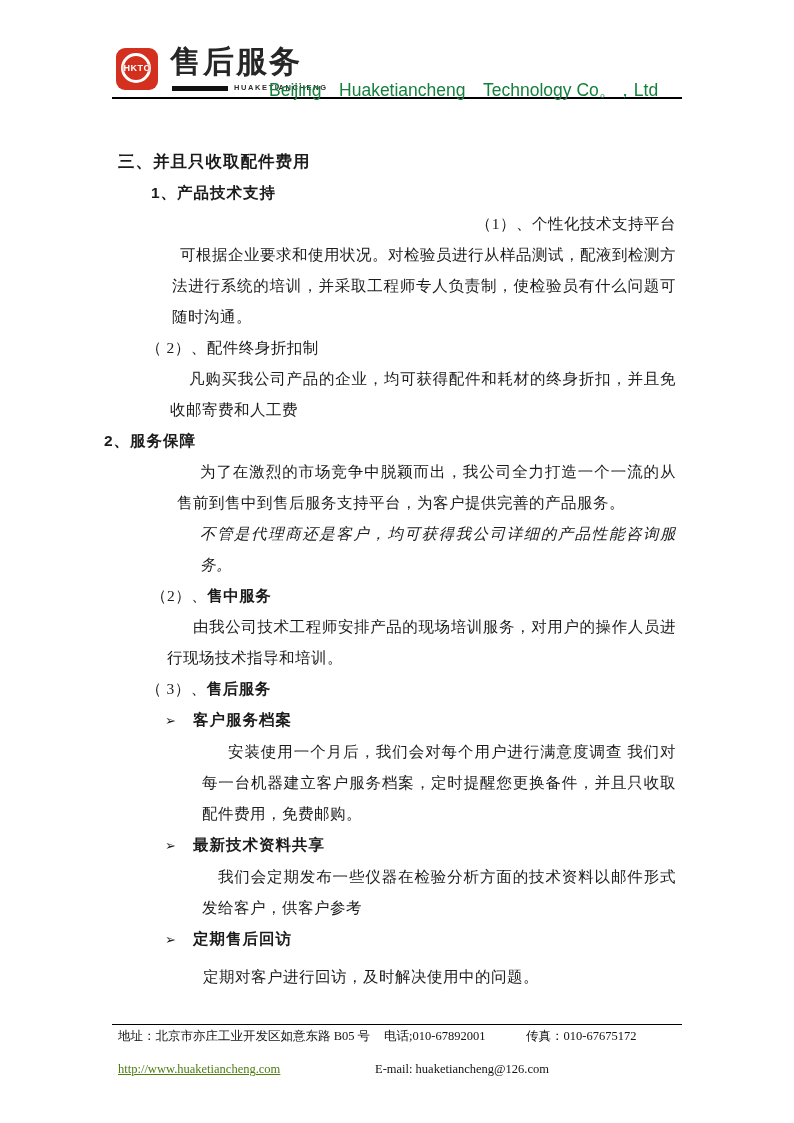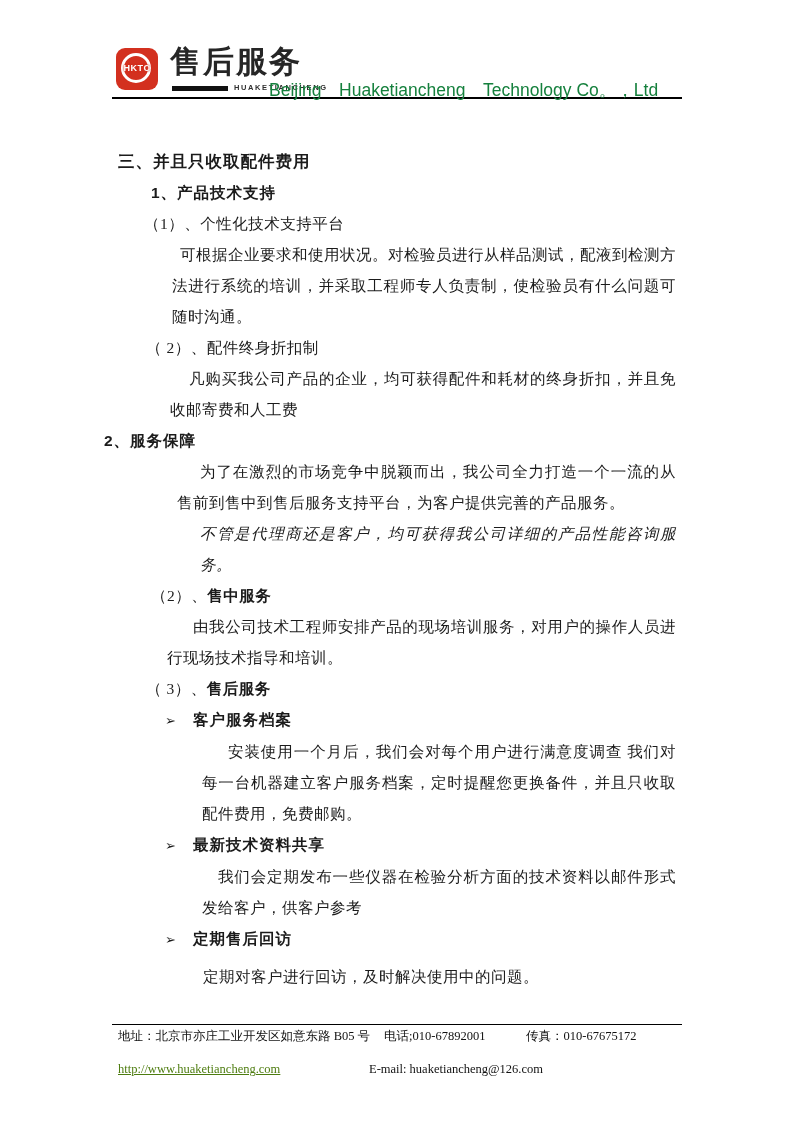--- a/index.html
+++ b/index.html
@@ -61,21 +61,21 @@
     font-family:"Liberation Sans",sans-serif;
     font-weight:bold;font-size:16.5px;letter-spacing:1px;
   }
   .num-heading{
     font-weight:bold;letter-spacing:1px;
   }
   .num-heading .cn{font-family:"Liberation Sans",sans-serif;}
   .h-s1{margin-left:33px !important;}
   .h-s2{margin-left:-14px !important;}
   .item-label{letter-spacing:0.5px;}
-  .il-1{margin-left:26px !important;}
+  .il-1{margin-left:26px !important;text-align:right;}
   .il-2{margin-left:28px !important;}
   .il-3{margin-left:33px !important;}
   .il-4{margin-left:33px !important;}
   .il-5{margin-left:28px !important;}
   .item-label .bold-cn{
     font-family:"Liberation Sans",sans-serif;font-weight:bold;
   }
   .para{text-align:justify;letter-spacing:0.5px;}
   .p-s1a{margin-left:54px !important;text-indent:8px;}
   .p-s1b{margin-left:52px !important;text-indent:19px;}
@@ -98,21 +98,21 @@
   .footer{
     position:absolute;left:112px;top:1024px;width:570px;
     border-top:1.5px solid #000;
     font-size:12.5px;color:#111;
   }
   .footer-line{position:relative;height:17px;}
   .f-address{position:absolute;left:6px;top:3px;}
   .f-phone{position:absolute;left:272px;top:3px;}
   .f-fax{position:absolute;left:414px;top:3px;}
   .f-site{position:absolute;left:6px;top:20px;text-decoration:underline;color:#4d7c0f;}
-  .f-email{position:absolute;left:257px;top:20px;}
+  .f-email{position:absolute;left:263px;top:20px;}
 </style>
 </head>
 <body>
 
 <div class="page">
 
   <div class="header">
     <div class="logo-badge">
       <div class="logo-ring"></div>
       <div class="logo-badge-text">HKTC</div>

